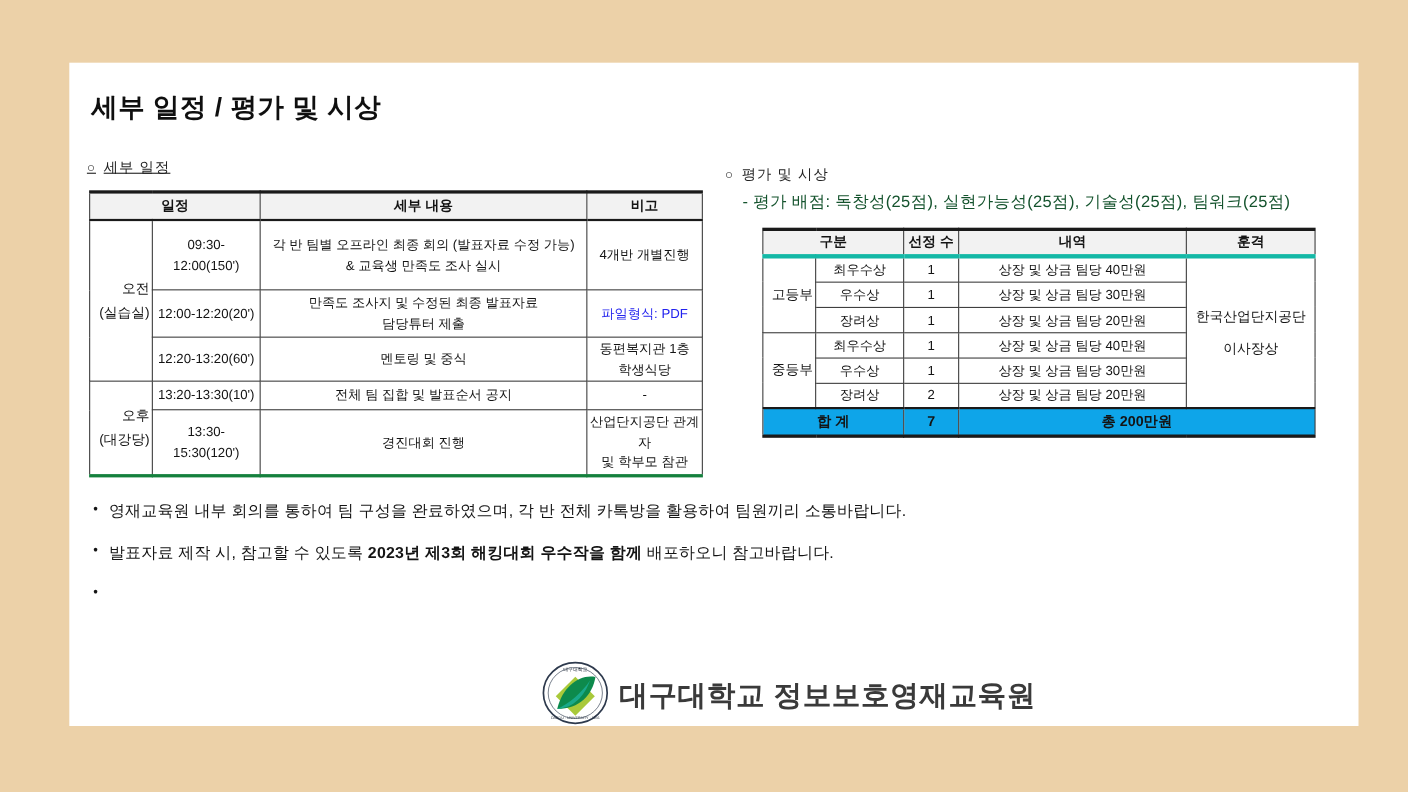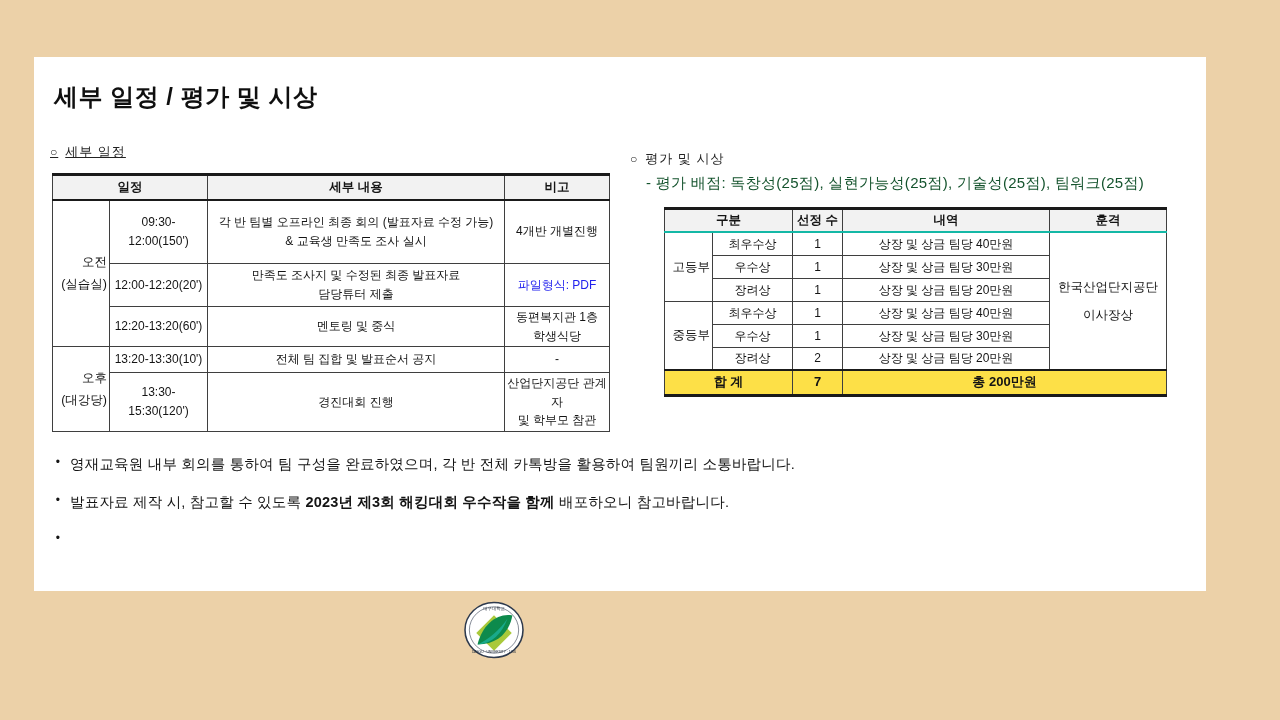--- a/index.html
+++ b/index.html
@@ -4,21 +4,21 @@
 <style>
   html,body{margin:0;padding:0;}
   body{
     width:1280px;height:720px;
     background:#ecd1a8;
     font-family:"Liberation Sans","DejaVu Sans",sans-serif;
     position:relative;overflow:hidden;
     color:#111;
   }
   .slide{
-    position:absolute;left:34px;top:57px;width:1172px;height:534px;
+    position:absolute;left:63px;top:57px;width:1172px;height:603px;
     background:#ffffff;
   }
   .title{
     position:absolute;left:20px;top:24px;
     font-size:24px;font-weight:bold;color:#0f0f0f;letter-spacing:0.5px;
   }
   .section-label{
     position:absolute;font-size:13px;color:#222;letter-spacing:1px;
   }
   .section-label .marker{margin-right:7px;font-size:12px;}
@@ -34,32 +34,32 @@
   }
   th,td{
     border:1px solid #3f3f3f;
     padding:1px 2px;line-height:1.55;overflow:hidden;
   }
   thead th{
     background:#f2f2f2;font-weight:bold;font-size:12.5px;
   }
   .schedule-table{
     position:absolute;left:18px;top:116px;width:557px;
-    border-top:3px solid #1a1a1a;border-bottom:1px solid #15803d;
+    border-top:3px solid #1a1a1a;border-bottom:3px solid #15803d;
   }
   .schedule-table thead th{border-bottom:2px solid #1a1a1a;}
   .awards-table{
     position:absolute;left:630px;top:150px;width:502px;
     border-top:3px solid #1a1a1a;border-bottom:3px solid #1a1a1a;
   }
-  .awards-table thead th{border-bottom:2px solid #14b8a6;margin-left:23px;}
+  .awards-table thead th{border-bottom:4px solid #14b8a6;margin-left:23px;}
   .group-cell{font-size:12.5px;line-height:1.8;text-align:right;}
   .blue-text{color:#2222ee;}
   .total-row td{
-    background:#fde047;font-weight:bold;font-size:13px;
+    background:#0ea5e9;font-weight:bold;font-size:13px;
     border-top:2px solid #1a1a1a;
   }
   .honor-cell{line-height:2.3;font-size:12.5px;text-align:center;}
   .awards-note{
     position:absolute;left:632px;top:346px;font-size:12.5px;color:#1c1c1c;letter-spacing:0.5px;
   }
   
   .bullets{
     position:absolute;left:12px;top:398px;width:1140px;
   }
@@ -226,16 +226,17 @@
         <g transform="rotate(45 32 33)">
           <rect x="19" y="20" width="26" height="26" fill="#a9c93a"></rect>
         </g>
         <path d="M15 45 C 20 24, 36 12, 51 15 C 48 32, 36 45, 15 45 Z" fill="#0d8a4c"></path>
         <path d="M15 45 C 26 40, 38 30, 46 18 C 40 34, 30 44, 15 45 Z" fill="#19a98a"></path>
         <text x="32" y="9.5" text-anchor="middle" font-size="4.5" fill="#222c3a" font-family="Liberation Sans, sans-serif">대구대학교</text>
         <text x="32" y="54" text-anchor="middle" font-size="3.4" fill="#222c3a" font-family="Liberation Sans, sans-serif">DAEGU · UNIVERSITY · 1956</text>
       </svg>
     </span>
     <span class="logo-text-col">
+      <span class="logo-korean">대구대학교 정보보호영재교육원</span>
     </span>
   </div>
 
 </div>
 
 </body></html>

